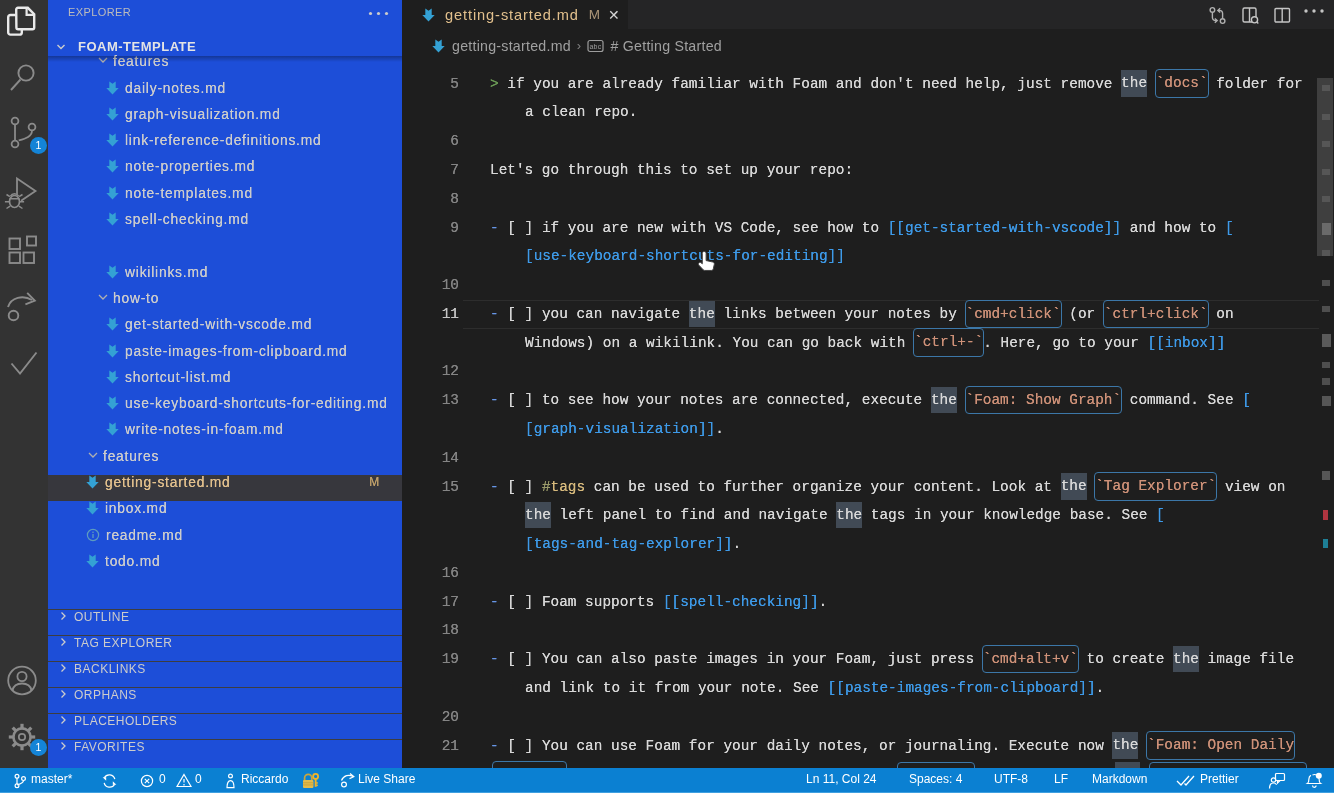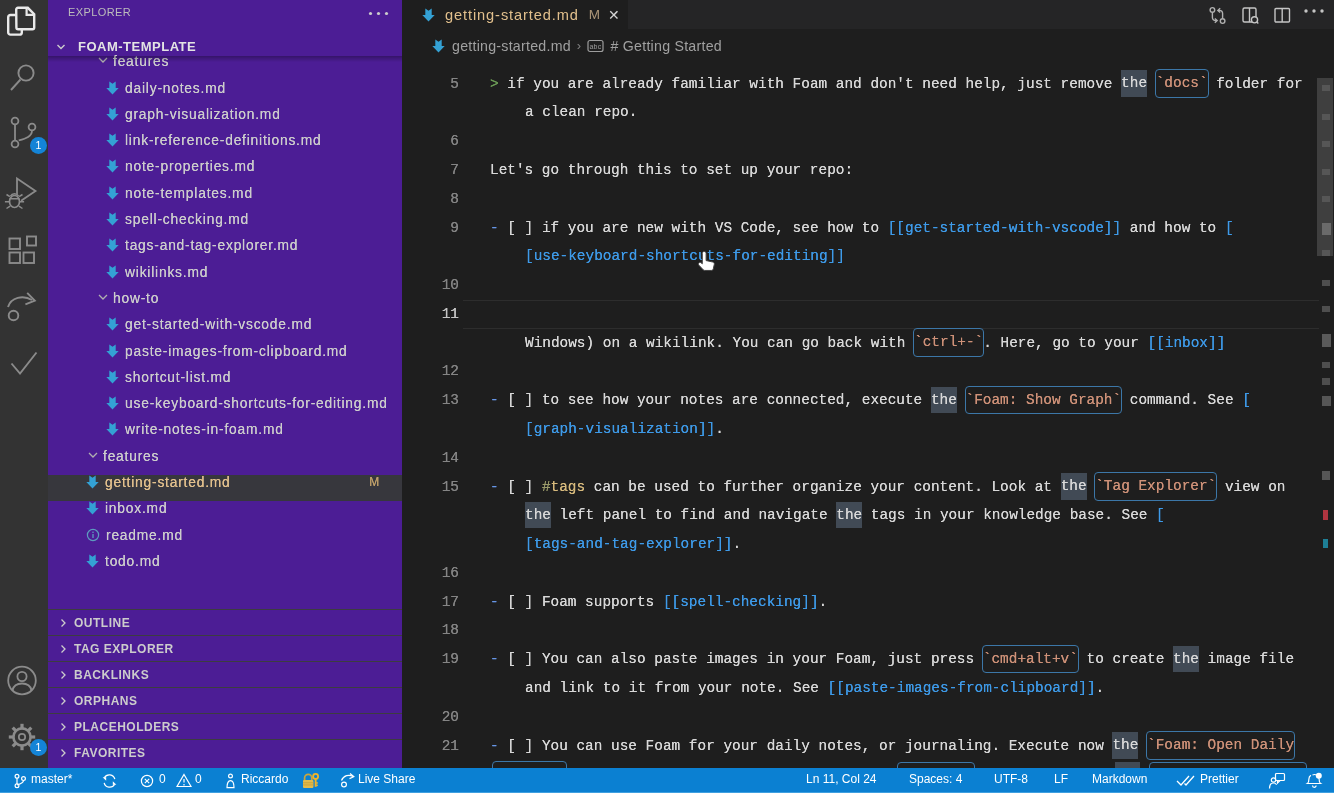--- a/index.html
+++ b/index.html
@@ -3,38 +3,38 @@
 * { margin:0; padding:0; box-sizing:border-box; }
 html,body { width:1334px; height:793px; overflow:hidden; background:#1e1e1e;
   font-family:"Liberation Sans", sans-serif; }
 #app { position:relative; width:1334px; height:793px; }
 
 #abar { position:absolute; left:0; top:0; width:48px; height:768px; background:#333333; }
 .aic { position:absolute; left:0; }
 .badge { position:absolute; width:17px; height:17px; border-radius:50%; background:#1484d7;
   color:#fff; font-size:10.5px; text-align:center; line-height:17px; }
 
-#sbar { position:absolute; left:48px; top:0; width:354px; height:768px; background:#4c1d95; overflow:hidden; }
+#sbar { position:absolute; left:48px; top:0; width:354px; height:768px; background:#1d4ed8; overflow:hidden; }
 .expl { position:absolute; left:20px; top:6px; font-size:11px; color:#bcbcbc; letter-spacing:.4px; }
 .dots { position:absolute; right:13px; top:11px; width:21px; height:5px; }
 .ftrow { position:absolute; top:38px; left:0; right:0; height:17px; display:flex; align-items:center;gap:8px; }
 .ftrow b { color:#e4e4e4; font-size:13px; letter-spacing:.5px; margin-left:3px; }
 .shadow { position:absolute; top:56px; left:0; right:0; height:6px;
   background:linear-gradient(#0000004d, transparent); }
 .trow { position:absolute; left:0; right:0; height:26.3px; display:flex; align-items:flex-start;
   color:#cccccc; font-size:13.8px; letter-spacing:.8px; text-shadow:0 0 .4px currentColor;padding-left:16px; }
 .trow.sel { background:#37373d; }
 .tname { white-space:nowrap; }
 .modf { color:#e2c08d; }
 .mbadge { position:absolute; right:22px; color:#c0a06a; font-size:12px; }
 .ib { display:inline-flex; align-items:center; }
 .fic,.chv { display:block; }
-.sec { position:absolute; left:0; right:0; height:26px; display:flex; align-items:center;
+.sec { position:absolute; left:0; right:0; height:26px; display:flex; align-items:flex-start;
   border-top:1px solid #3d3d40; padding-left:9px; color:#cccccc;
-  font-size:12px; font-weight:bold; letter-spacing:.5px; }
+  font-size:12px; font-weight:normal; letter-spacing:.5px; }
 
 #tabs { position:absolute; left:402px; top:0; width:932px; height:29px; background:#252526; }
 #tab1 { position:absolute; left:0; top:0; width:226px; height:29px; background:#1e1e1e;
   display:flex; align-items:center; }
 #tab1 .lbl { color:#e2c08d; font-size:14.6px; letter-spacing:.9px; margin-left:10px; }
 #tab1 .m { color:#ab9577; font-size:13.5px; margin-left:10px; }
 #tab1 .x { color:#d4d4d4; font-size:14px; margin-left:8px; }
 .eact { position:absolute; top:6px; }
 #crumbs { position:absolute; left:402px; top:29px; width:932px; height:33px; background:#1e1e1e;
   display:flex; align-items:center; color:#a0a0a0; font-size:14.2px; letter-spacing:.25px; }
@@ -192,28 +192,20 @@
         </span>
         <span class="tname" style="margin-left:6px">note-templates.md</span>
       </div>
 <div class="trow" style="top:212.0px">
         <span style="margin-left:42px" class="ib">
           <svg class="fic" width="13" height="14" viewBox="0 0 13 14">
             <path d="M3.3 .5 L6.5 2.7 L9.7 .5 L9.7 6.9 L12.7 6.9 L6.5 13.6 L.3 6.9 L3.3 6.9 Z" fill="#34a1d4"></path>
           </svg>
         </span>
         <span class="tname" style="margin-left:6px">spell-checking.md</span>
-      </div>
-<div class="trow" style="top:238.3px">
-        <span style="margin-left:42px" class="ib">
-          <svg class="fic" width="13" height="14" viewBox="0 0 13 14">
-            <path d="M3.3 .5 L6.5 2.7 L9.7 .5 L9.7 6.9 L12.7 6.9 L6.5 13.6 L.3 6.9 L3.3 6.9 Z" fill="#34a1d4"></path>
-          </svg>
-        </span>
-        <span class="tname" style="margin-left:6px">tags-and-tag-explorer.md</span>
       </div>
 <div class="trow" style="top:264.6px">
         <span style="margin-left:42px" class="ib">
           <svg class="fic" width="13" height="14" viewBox="0 0 13 14">
             <path d="M3.3 .5 L6.5 2.7 L9.7 .5 L9.7 6.9 L12.7 6.9 L6.5 13.6 L.3 6.9 L3.3 6.9 Z" fill="#34a1d4"></path>
           </svg>
         </span>
         <span class="tname" style="margin-left:6px">wikilinks.md</span>
       </div>
 <div class="trow" style="top:290.9px">
@@ -417,20 +409,21 @@
 <div class="gut" style="top:587.64px">17</div>
 <div class="gut" style="top:616.42px">18</div>
 <div class="gut" style="top:645.2px">19</div>
 <div class="gut" style="top:702.76px">20</div>
 <div class="gut" style="top:731.54px">21</div>
 <div class="erow" style="top:69.6px;left:88px"><span class="q">&gt;</span> if you are already familiar with Foam and don't need help, just remove <span class="hl">the</span> <span class="cd">`docs`</span> folder for</div>
 <div class="erow" style="top:98.38px;left:123px">a clean repo.</div>
 <div class="erow" style="top:213.5px;left:88px"><span class="bl">-</span> [ ] if you are new with VS Code, see how to <span class="lk">[[get-started-with-vscode]]</span> and how to <span class="lk">[</span></div>
 <div class="erow" style="top:155.94px;left:88px">Let's go through this to set up your repo:</div>
 <div class="erow" style="top:242.28px;left:123px"><span class="lk">[use-keyboard-shortcuts-for-editing]]</span></div>
+<div class="erow" style="top:299.84px;left:88px"><span class="bl">-</span> [ ] you can navigate <span class="hl">the</span> links between your notes by <span class="cd">`cmd+click`</span> (or <span class="cd">`ctrl+click`</span> on</div>
 <div class="erow" style="top:328.62px;left:123px">Windows) on a wikilink. You can go back with <span class="cd">`ctrl+-`</span>. Here, go to your <span class="lk">[[inbox]]</span></div>
 <div class="erow" style="top:386.18px;left:88px"><span class="bl">-</span> [ ] to see how your notes are connected, execute <span class="hl">the</span> <span class="cd">`Foam: Show Graph`</span> command. See <span class="lk">[</span></div>
 <div class="erow" style="top:414.96px;left:123px"><span class="lk">[graph-visualization]]</span>.</div>
 <div class="erow" style="top:472.52px;left:88px"><span class="bl">-</span> [ ] <span class="hh">#</span><span class="tg">tags</span> can be used to further organize your content. Look at <span class="hl">the</span> <span class="cd">`Tag Explorer`</span> view on</div>
 <div class="erow" style="top:501.3px;left:123px"><span class="hl">the</span> left panel to find and navigate <span class="hl">the</span> tags in your knowledge base. See <span class="lk">[</span></div>
 <div class="erow" style="top:530.08px;left:123px"><span class="lk">[tags-and-tag-explorer]]</span>.</div>
 <div class="erow" style="top:587.64px;left:88px"><span class="bl">-</span> [ ] Foam supports <span class="lk">[[spell-checking]]</span>.</div>
 <div class="erow" style="top:645.2px;left:88px"><span class="bl">-</span> [ ] You can also paste images in your Foam, just press <span class="cd">`cmd+alt+v`</span> to create <span class="hl">the</span> image file</div>
 <div class="erow" style="top:673.98px;left:123px">and link to it from your note. See <span class="lk">[[paste-images-from-clipboard]]</span>.</div>
 <div class="erow" style="top:731.54px;left:88px"><span class="bl">-</span> [ ] You can use Foam for your daily notes, or journaling. Execute now <span class="hl">the</span> <span class="cd">`Foam: Open Daily</span></div>

